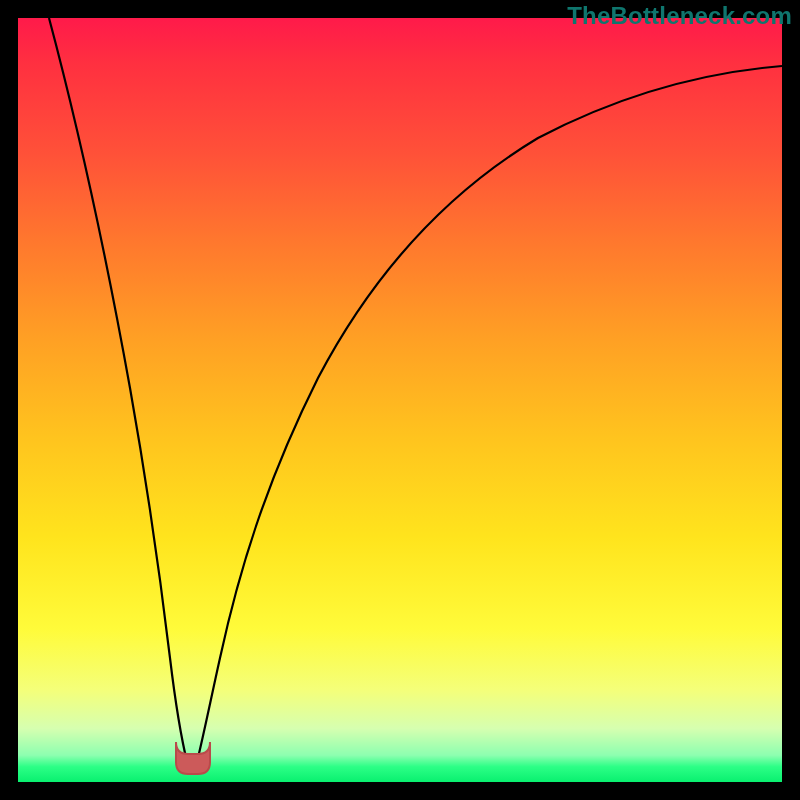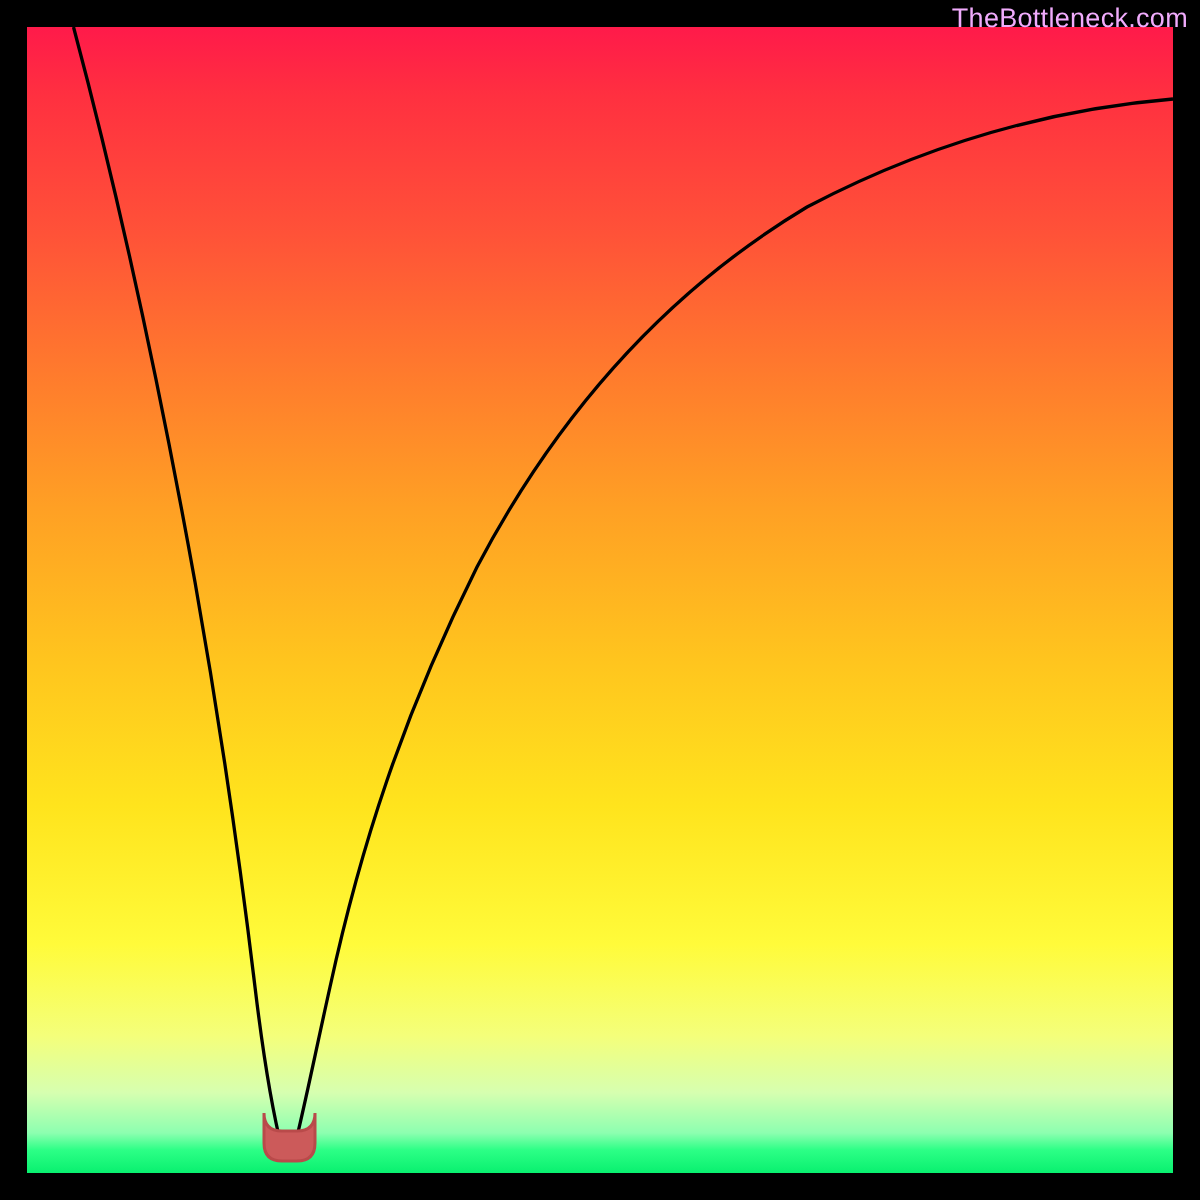--- a/index.html
+++ b/index.html
@@ -38,24 +38,24 @@
         #d6ffb0 93%,
         #8dffb0 96.5%,
         #2cff86 98%,
         #09f06f 100%
       );
   }
   .watermark {
     position: absolute;
     top: 2px;
     right: 8px;
-    color: #f0abfc;
-    font-size: 18px;
+    color: #0f766e;
+    font-size: 24px;
     letter-spacing: 0.2px;
-    font-weight: 400;
+    font-weight: 700;
     user-select: none;
   }
   svg.curve-layer {
     position: absolute;
     left: 0;
     top: 0;
     width: 764px;
     height: 764px;
     overflow: visible;
   }

